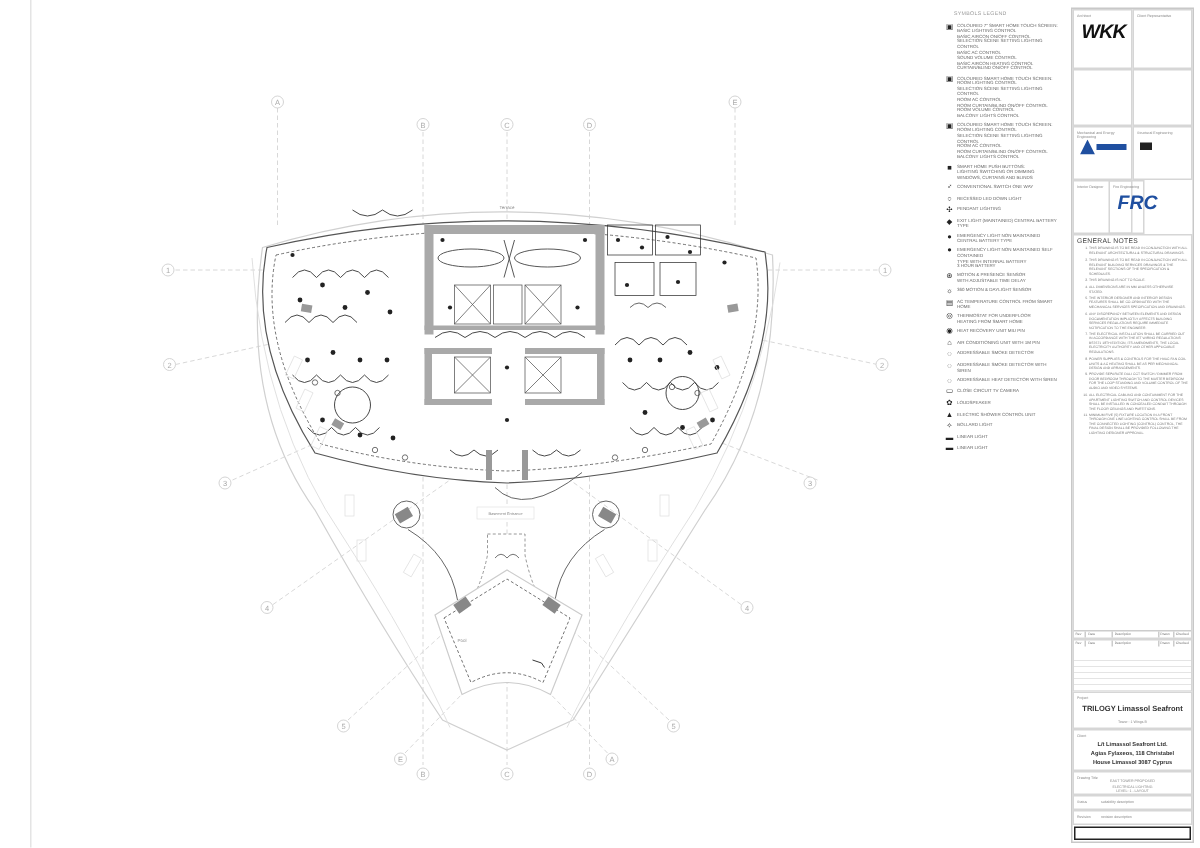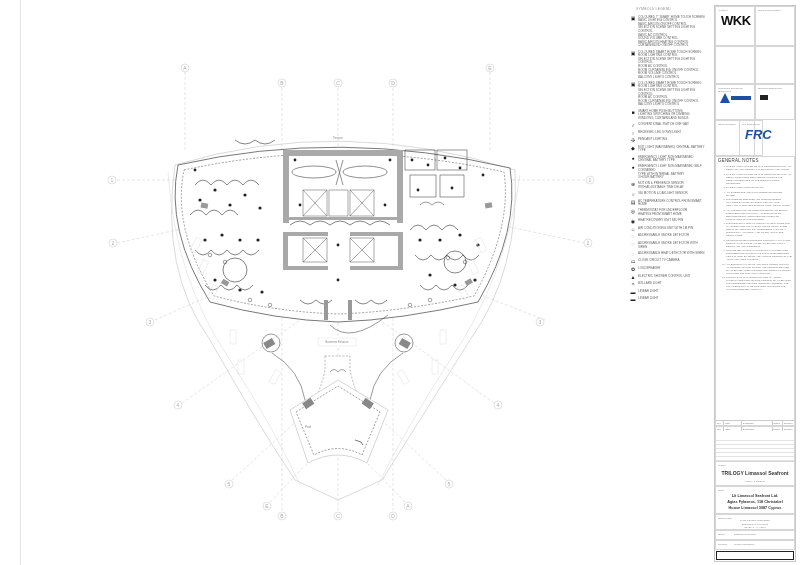--- a/index.html
+++ b/index.html
@@ -8,21 +8,21 @@
   .frame-left{position:absolute;left:20px;top:0;width:1px;height:565px;background:#e4e4e4;}
   .plan{position:absolute;left:0;top:0;}
   .legend{position:absolute;left:628px;top:8px;width:78px;height:240px;font-size:3px;line-height:3.6px;color:#666;}
   .legend .lg-title{font-size:3.5px;color:#999;margin-left:8px;margin-bottom:4px;letter-spacing:.2px;}
   .legend .row{display:flex;margin-bottom:2.6px;}
   .legend .sym{width:10px;flex:none;text-align:center;font-size:5px;line-height:5px;color:#222;}
   .legend .txt{flex:1;white-space:pre-line;}
   .tb{position:absolute;left:714px;top:5px;width:80px;height:555px;border:1px solid #c8c8c8;font-size:2.6px;color:#777;}
   .tb .cell{position:absolute;border:1px solid #d6d6d6;box-sizing:border-box;}
   .tb .lbl{position:absolute;left:2px;top:2px;font-size:2.4px;color:#888;}
-  .wkk{position:absolute;left:5px;top:6px;font-family:"Liberation Sans",sans-serif;font-weight:bold;font-size:13px;letter-spacing:-.5px;color:#111;}
+  .wkk{position:absolute;left:5px;top:6px;font-family:"Liberation Sans",sans-serif;font-weight:bold;font-size:13px;letter-spacing:-.5px;color:#111;font-style:italic;}
   .frc{position:absolute;left:5px;top:6px;font-family:"Liberation Sans",sans-serif;font-weight:bold;font-style:italic;font-size:13px;color:#1f4fa0;}
   .atlantis{position:absolute;left:4px;top:8px;width:32px;height:10px;}
   .notes{position:absolute;left:2px;top:2px;width:74px;font-size:2.3px;line-height:3px;color:#777;}
   .notes h4{margin:0 0 3px 0;font-size:4.5px;color:#444;font-weight:normal;letter-spacing:.2px;}
   .notes ol{margin:0;padding-left:8px;}
   .notes li{margin-bottom:1.5px;}
   .rev-head{display:flex;font-size:2.2px;color:#777;}
   .rev-head span{border-right:1px solid #ccc;padding:1px;}
   .proj{position:absolute;left:0;width:78px;text-align:center;font-weight:bold;color:#333;}
   .small{font-size:2.4px;color:#888;}

